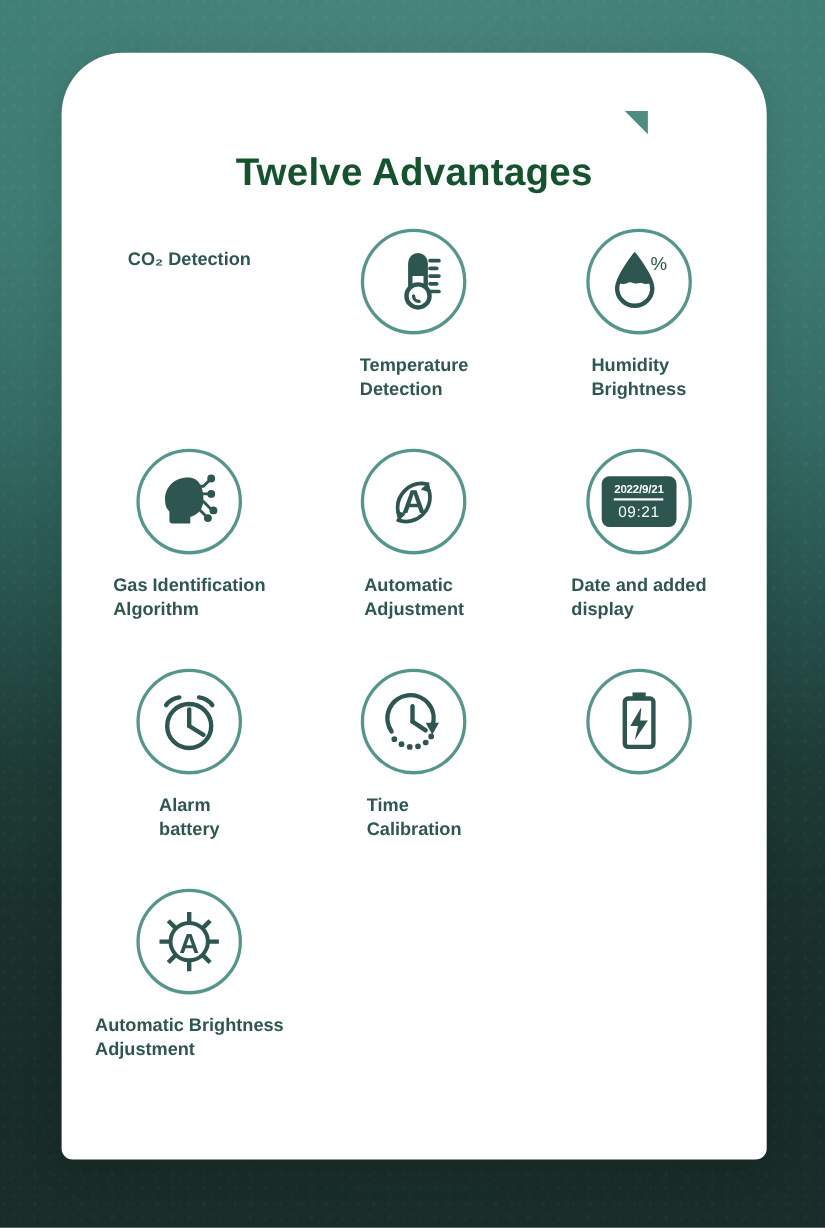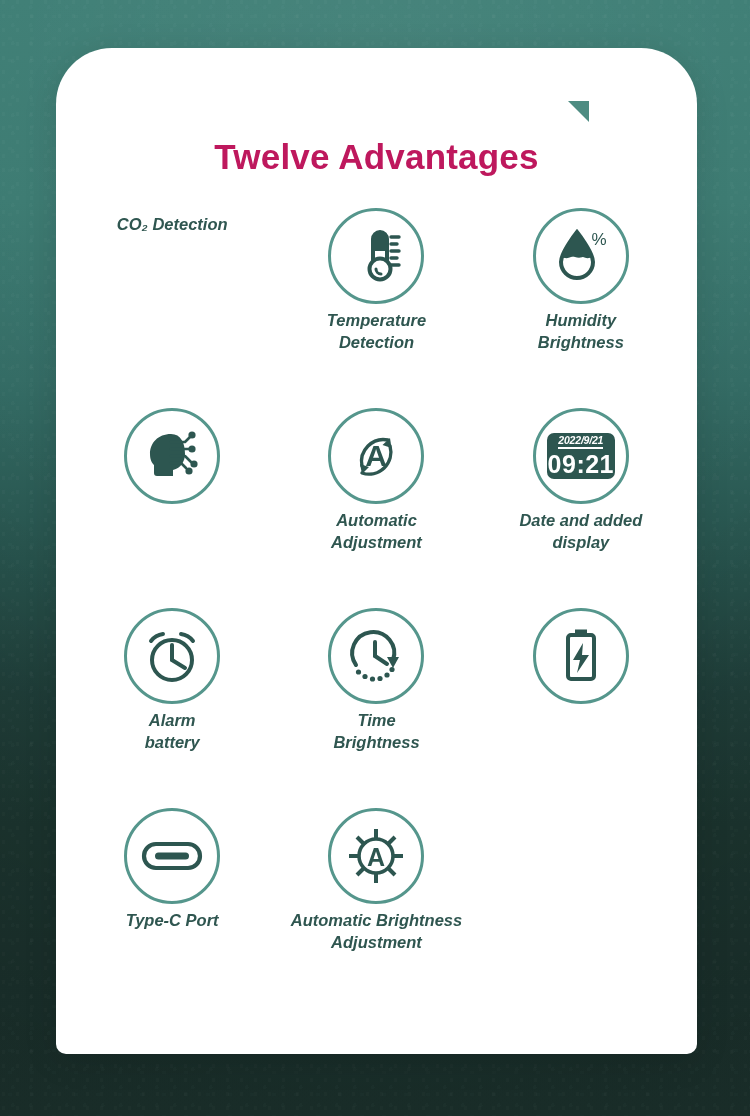--- a/index.html
+++ b/index.html
@@ -68,21 +68,21 @@
     position: absolute;
     left: 0;
     top: 68px;
     width: 641px;
     text-align: center;
   }
   #page-title {
     display: inline-block;
     font-size: 35px;
     font-weight: bold;
-    color: #be185d;
+    color: #14532d;
     letter-spacing: 0.2px;
     line-height: 1;
   }
   #title-accent {
     position: absolute;
     left: 512px;
     top: -15px;
     width: 0;
     height: 0;
     border-top: 21px solid #4e8c82;
@@ -111,29 +111,27 @@
     border-radius: 50%;
     border: 3px solid #55968c;
     box-sizing: border-box;
     display: flex;
     align-items: center;
     justify-content: center;
     flex: 0 0 auto;
   }
   .ring svg { display: block; }
   .caption {
-    margin-top: 6px;
+    margin-top: 18px;
     font-size: 16.5px;
     font-weight: bold;
     color: #2f5650;
-    text-align: center;
     line-height: 1.32;
     white-space: pre-line;
     max-width: 210px;
-    font-style: italic;
   }
   
   .cell.wide .caption { max-width: 240px; }
 
   
   .clockface {
     width: 68px;
     height: 46px;
     background: #2d5650;
     border-radius: 7px;
@@ -143,25 +141,24 @@
     justify-content: center;
     color: #ffffff;
   }
   .clock-date {
     font-size: 10.5px;
     font-weight: bold;
     line-height: 1;
     letter-spacing: -0.2px;
     padding-bottom: 2px;
     border-bottom: 2px solid #ffffff;
-    font-style: italic;
   }
   .clock-time {
-    font-size: 25px;
-    font-weight: bold;
+    font-size: 14px;
+    font-weight: normal;
     line-height: 1;
     padding-top: 3px;
     letter-spacing: 0.5px;
   }
 </style>
 </head>
 <body>
 
 <div id="stage">
   <div id="bg-texture"></div>
@@ -239,20 +236,22 @@
               </g>
               <g fill="#2d5650">
                 <circle cx="51" cy="7" r="3.6"></circle>
                 <circle cx="51" cy="21" r="3.6"></circle>
                 <circle cx="53" cy="36" r="3.6"></circle>
                 <circle cx="48" cy="43" r="3.6"></circle>
               </g>
             </svg>
           </span>
         </div>
+        <div class="caption">Gas Identification
+Algorithm</div>
       </div>
 
 
       <div class="cell">
         <div class="ring">
           <span>
             <svg width="60" height="60" viewBox="0 0 60 60">
               <g fill="none" stroke="#2d5650" stroke-width="3.4" stroke-linecap="round">
                 <path d="M44 20 A22 22 0 0 1 16 47"></path>
                 <path d="M16 40 A22 22 0 0 1 42 14"></path>
@@ -311,46 +310,35 @@
                 <circle cx="19" cy="49.5" r="2.6"></circle>
                 <circle cx="26.5" cy="52" r="2.6"></circle>
                 <circle cx="34" cy="51.5" r="2.6"></circle>
                 <circle cx="41" cy="48" r="2.6"></circle>
                 <circle cx="46" cy="42.5" r="2.6"></circle>
               </g>
             </svg>
           </span>
         </div>
         <div class="caption">Time
-Brightness</div>
+Calibration</div>
       </div>
 
       <div class="cell">
         <div class="ring">
           <span>
             <svg width="46" height="60" viewBox="0 0 46 60">
               <rect x="10" y="9" width="26" height="44" rx="3" ry="3" fill="none" stroke="#2d5650" stroke-width="4"></rect>
               <rect x="17" y="3.5" width="12" height="6" fill="#2d5650"></rect>
               <path d="M25 17 L15 34 h7 l-3 13 l12 -18 h-7 z" fill="#2d5650"></path>
             </svg>
           </span>
         </div>
       </div>
 
-      <div class="cell">
-        <div class="ring">
-          <span>
-            <svg width="62" height="34" viewBox="0 0 62 34">
-              <rect x="3" y="5" width="56" height="24" rx="12" ry="12" fill="none" stroke="#2d5650" stroke-width="4.2"></rect>
-              <rect x="14" y="13.5" width="34" height="7" rx="3.5" ry="3.5" fill="#2d5650"></rect>
-            </svg>
-          </span>
-        </div>
-        <div class="caption">Type-C Port</div>
-      </div>
 
       <div class="cell wide">
         <div class="ring">
           <span>
             <svg width="62" height="62" viewBox="0 0 62 62">
               <circle cx="31" cy="31" r="17" fill="none" stroke="#2d5650" stroke-width="3.6"></circle>
               <g stroke="#2d5650" stroke-width="4" stroke-linecap="butt">
                 <line x1="31" y1="4" x2="31" y2="14"></line>
                 <line x1="31" y1="48" x2="31" y2="58"></line>
                 <line x1="4" y1="31" x2="14" y2="31"></line>

